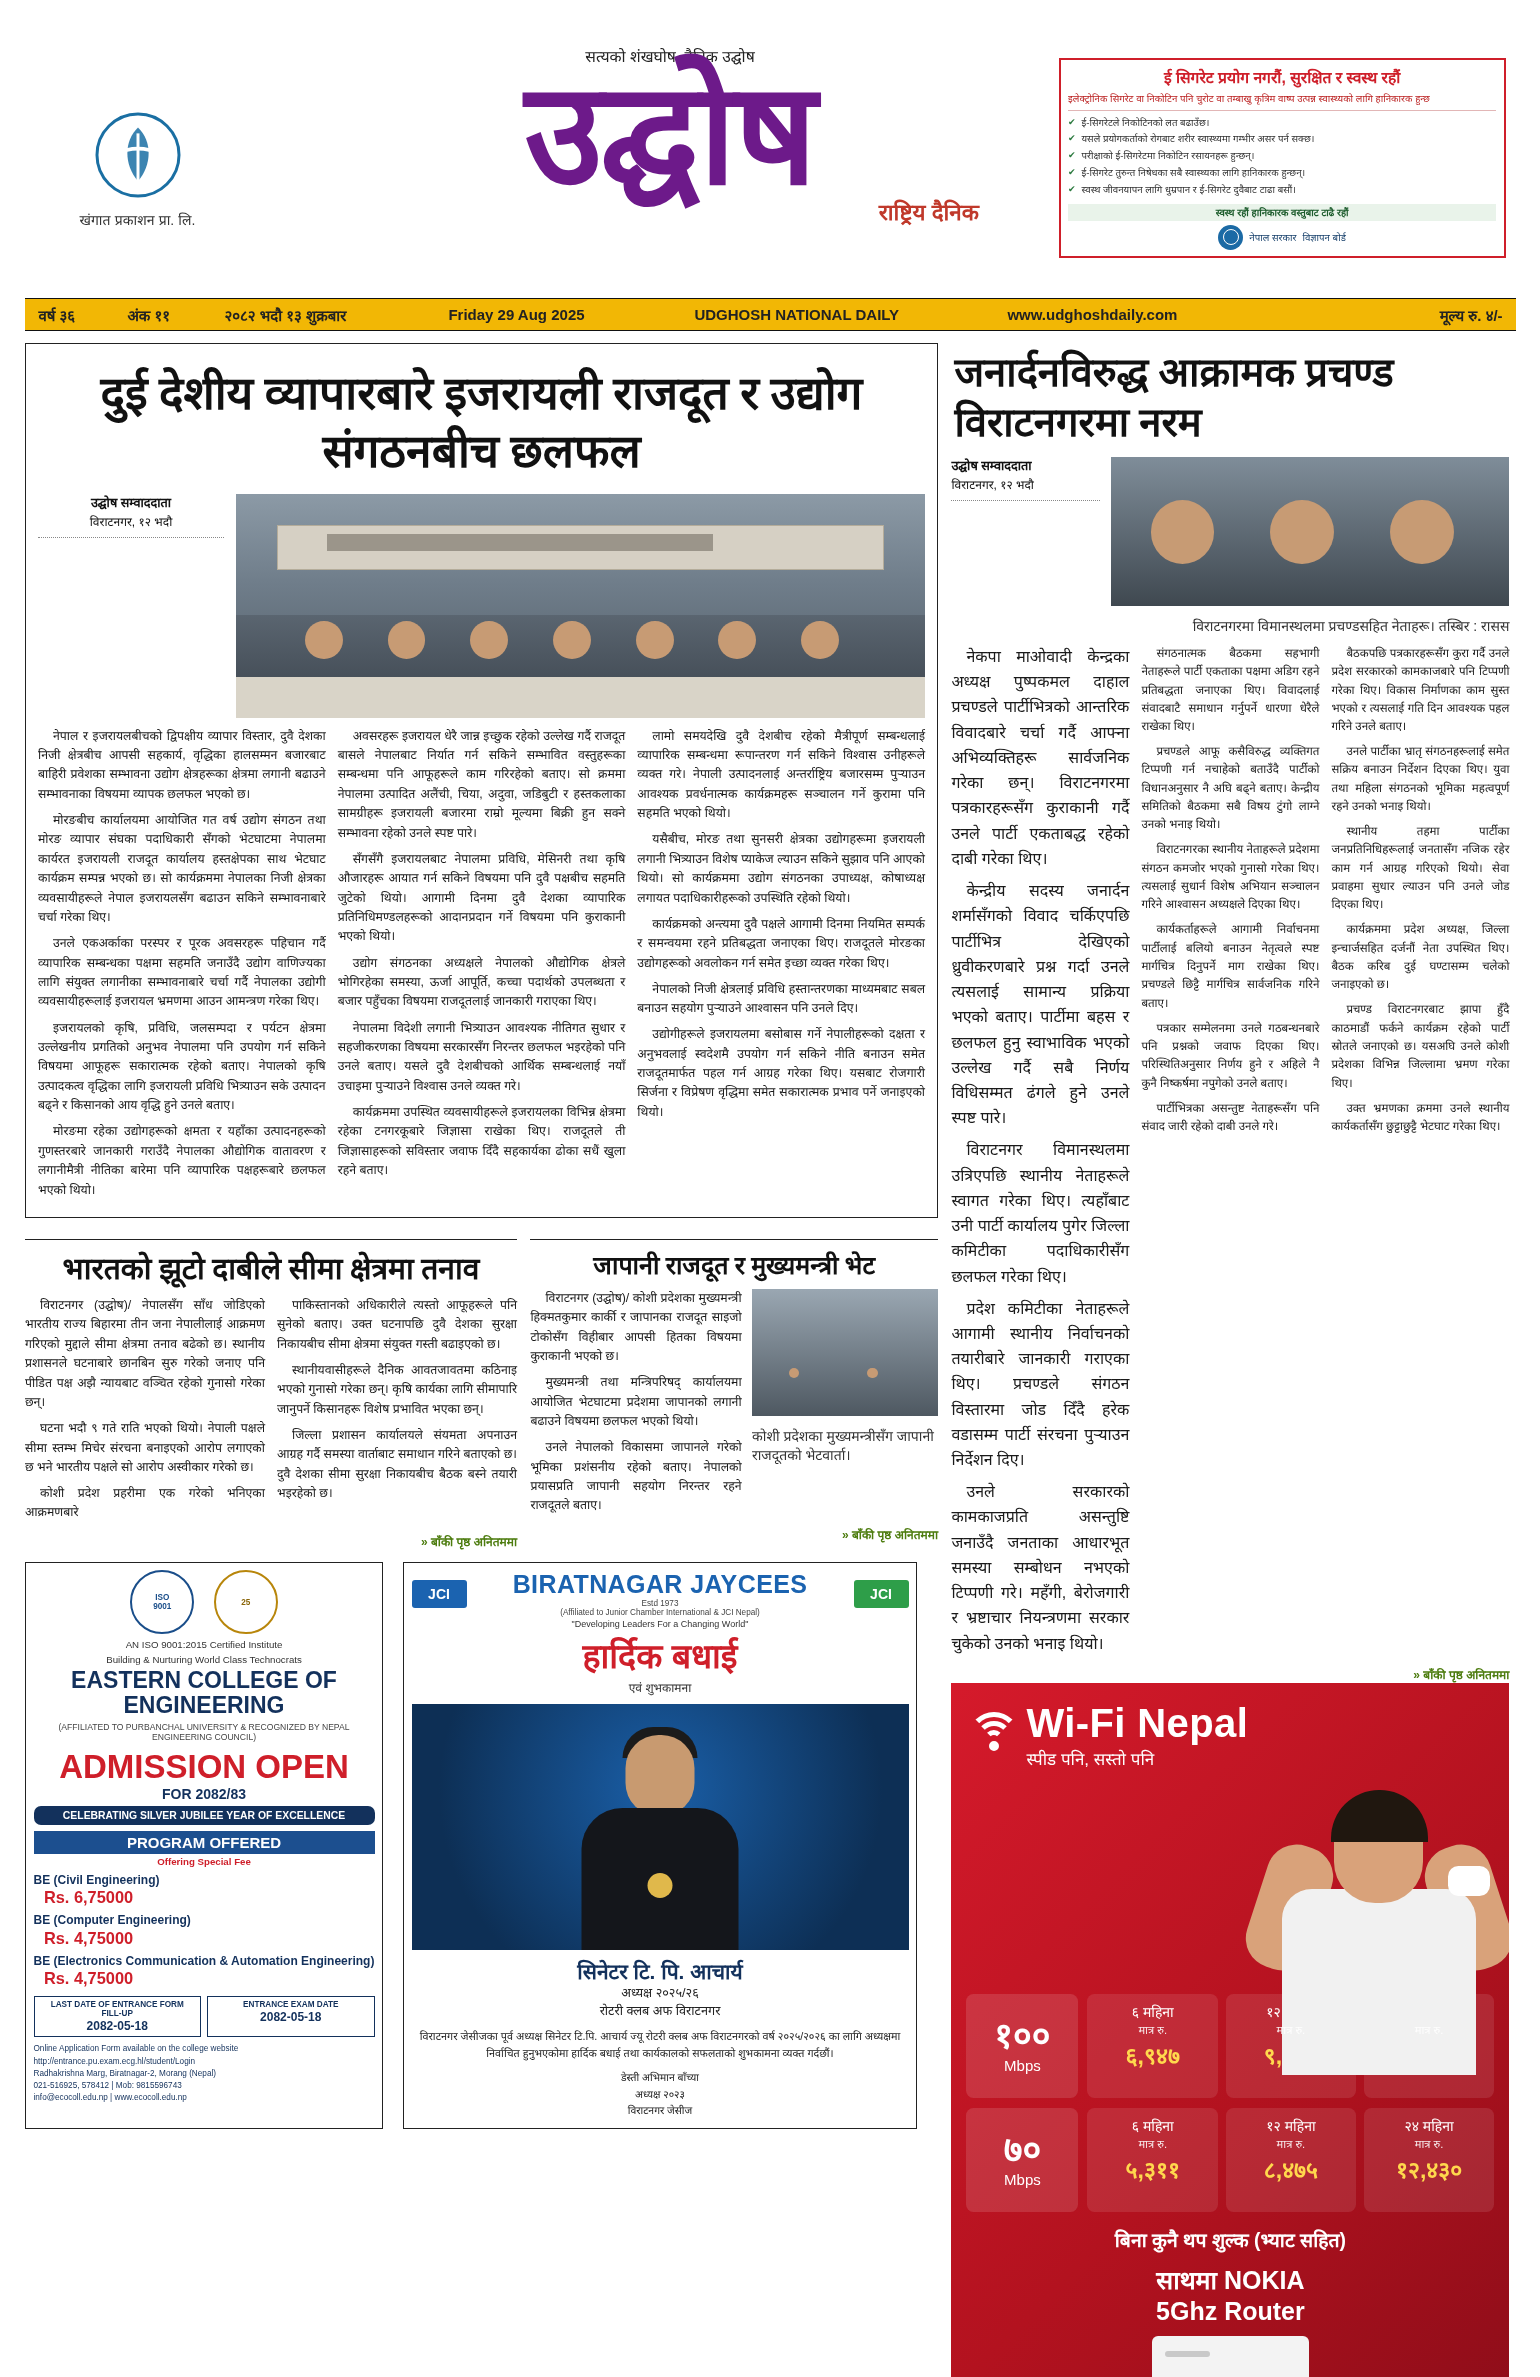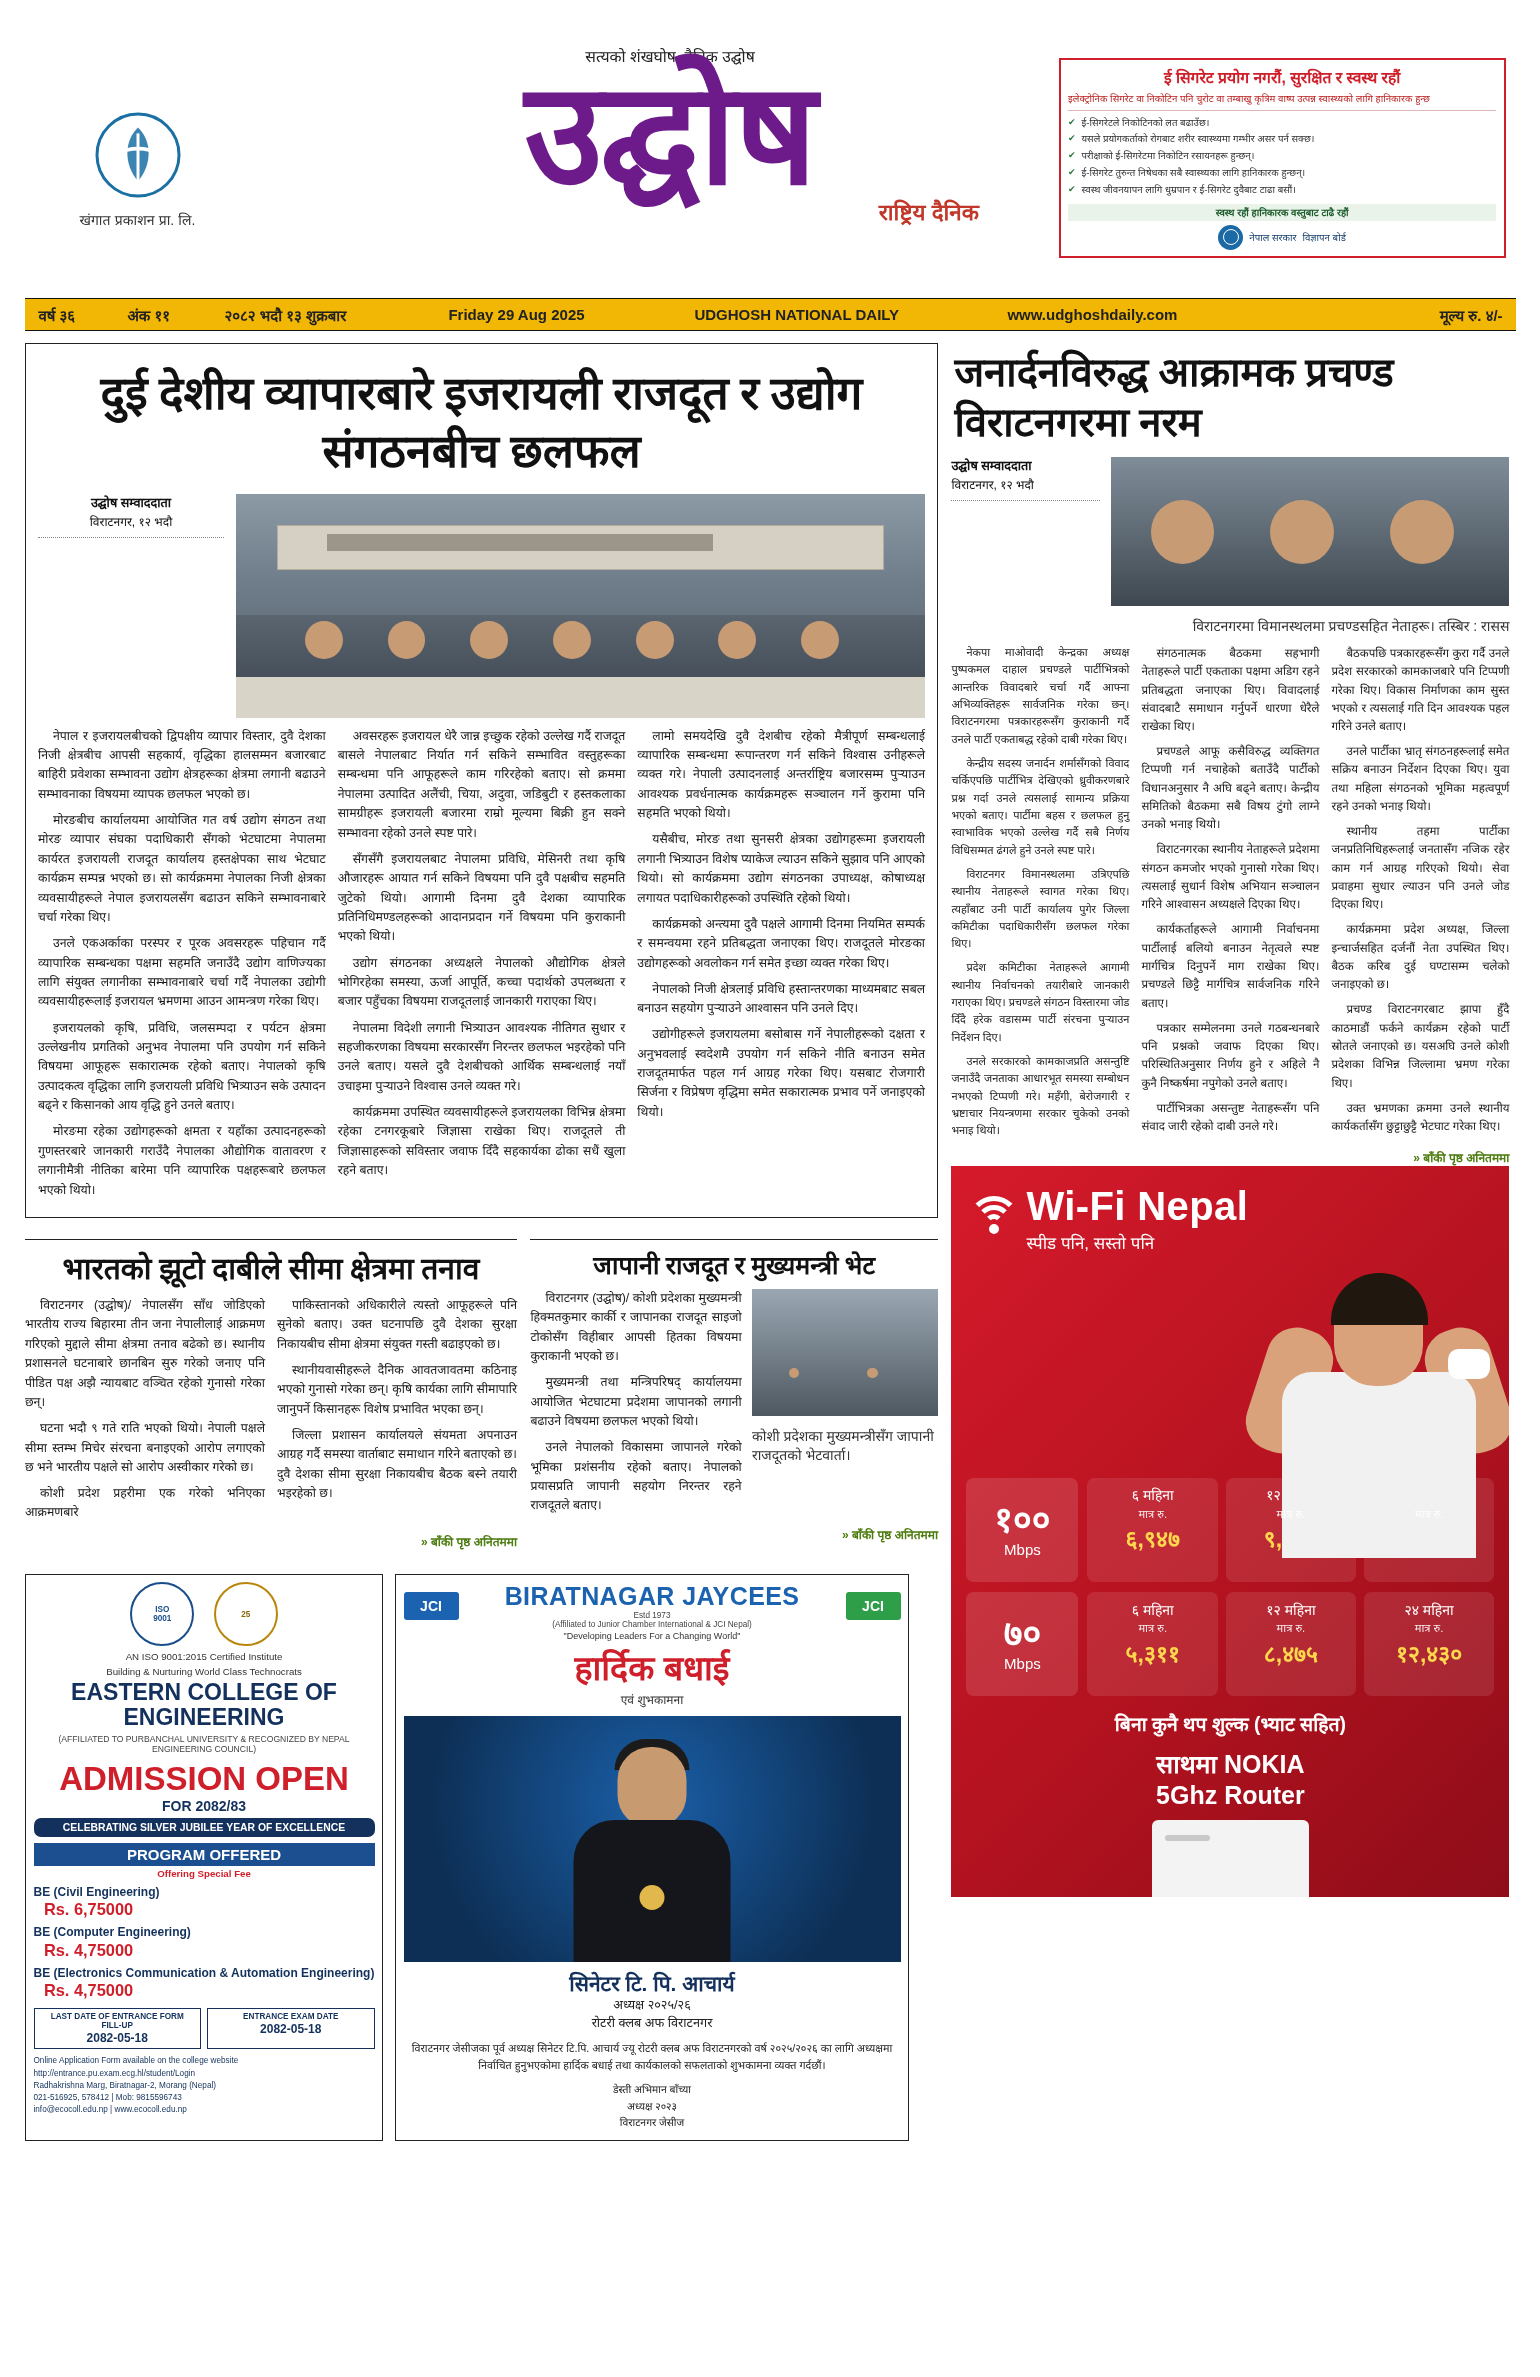--- a/index.html
+++ b/index.html
@@ -134,21 +134,21 @@
   .plan-cell .m { font-size: 14px; }
   .plan-cell .l { font-size: 11.2px; opacity:.9; margin: 1.5px 0;}
   .plan-cell .p { font-size: 23px; font-weight:bold; color:#ffd84d;}
   .wifi-note { text-align:center; font-size: 19.4px; font-weight:bold; margin-top: 13.4px;}
   .router-line { text-align:center; font-size: 25px; font-weight:bold; margin-top: 12px; line-height:1.25;}
   .router { width: 157px; height: 89px; background:#f3f3f3; border-radius: 6px; margin: 9px auto 0; position:relative;}
   .router:after{ content:""; position:absolute; left:13.4px; top:15px; width:45px; height:6px; background:#c9c9c9; border-radius:3px;}
   .wifi-cta { margin-top: 13.4px; text-align:center; font-size: 19.4px; font-weight:bold; }
 
   
-  .ads-row { display:flex; gap: 12px; margin-top: 24px; }
+  .ads-row { display:flex; gap: 20px; margin-top: 12px; }
   .ad-ece { width: 358px; border:1.5px solid #222; padding: 7.5px; background:#fff; }
   .ece-top { display:flex; justify-content:center; gap:19.4px; align-items:center;}
   .seal { width:64px; height:64px; border-radius:50%; border:2.2px solid #1a4e8a; display:flex; align-items:center; justify-content:center; font-size:8.2px; color:#1a4e8a; text-align:center; font-weight:bold;}
   .seal.gold { border-color:#b8860b; color:#8a6508;}
   .ece-iso { text-align:center; font-size:9.7px; color:#333; margin-top:4.5px;}
   .ece-name { text-align:center; font-weight:bold; font-size: 23px; color:#13315c; margin-top:3px; line-height:1.1;}
   .ece-aff { text-align:center; font-size: 8.6px; color:#444; margin-top:3px;}
   .ece-admit { text-align:center; font-weight:bold; font-size: 33px; color:#cf1f2a; margin-top:6px;}
   .ece-year { text-align:center; font-weight:bold; font-size: 14px; color:#13315c;}
   .ece-silver { background:#13315c; color:#fff; text-align:center; font-size:10.4px; font-weight:bold; padding:3.7px 0; margin-top:4.5px;border-radius:7px;}
@@ -433,21 +433,21 @@
             <div class="photo" style="height:149px; background:linear-gradient(180deg,#7f8d99,#3f4850);">
               <div class="head" style="left:10%; bottom:28%; width:16%; padding-bottom:16%;"></div>
               <div class="head" style="left:40%; bottom:28%; width:16%; padding-bottom:16%;"></div>
               <div class="head" style="left:70%; bottom:28%; width:16%; padding-bottom:16%;"></div>
             </div>
           </div>
         </div>
         <div class="cap-small" style="text-align:right;">विराटनगरमा विमानस्थलमा प्रचण्डसहित नेताहरू। तस्बिर : रासस</div>
 
         <div class="cols-3">
-          <div class="body-text" style="font-size:11px;">
+          <div class="body-text" style="font-size:16px;">
             <p>नेकपा माओवादी केन्द्रका अध्यक्ष पुष्पकमल दाहाल प्रचण्डले पार्टीभित्रको आन्तरिक विवादबारे चर्चा गर्दै आफ्ना अभिव्यक्तिहरू सार्वजनिक गरेका छन्। विराटनगरमा पत्रकारहरूसँग कुराकानी गर्दै उनले पार्टी एकताबद्ध रहेको दाबी गरेका थिए।</p>
             <p>केन्द्रीय सदस्य जनार्दन शर्मासँगको विवाद चर्किएपछि पार्टीभित्र देखिएको ध्रुवीकरणबारे प्रश्न गर्दा उनले त्यसलाई सामान्य प्रक्रिया भएको बताए। पार्टीमा बहस र छलफल हुनु स्वाभाविक भएको उल्लेख गर्दै सबै निर्णय विधिसम्मत ढंगले हुने उनले स्पष्ट पारे।</p>
             <p>विराटनगर विमानस्थलमा उत्रिएपछि स्थानीय नेताहरूले स्वागत गरेका थिए। त्यहाँबाट उनी पार्टी कार्यालय पुगेर जिल्ला कमिटीका पदाधिकारीसँग छलफल गरेका थिए।</p>
             <p>प्रदेश कमिटीका नेताहरूले आगामी स्थानीय निर्वाचनको तयारीबारे जानकारी गराएका थिए। प्रचण्डले संगठन विस्तारमा जोड दिँदै हरेक वडासम्म पार्टी संरचना पुर्‍याउन निर्देशन दिए।</p>
             <p>उनले सरकारको कामकाजप्रति असन्तुष्टि जनाउँदै जनताका आधारभूत समस्या सम्बोधन नभएको टिप्पणी गरे। महँगी, बेरोजगारी र भ्रष्टाचार नियन्त्रणमा सरकार चुकेको उनको भनाइ थियो।</p>
           </div>
           <div class="body-text" style="font-size:11.6px;">
             <p>संगठनात्मक बैठकमा सहभागी नेताहरूले पार्टी एकताका पक्षमा अडिग रहने प्रतिबद्धता जनाएका थिए। विवादलाई संवादबाटै समाधान गर्नुपर्ने धारणा धेरैले राखेका थिए।</p>
             <p>प्रचण्डले आफू कसैविरुद्ध व्यक्तिगत टिप्पणी गर्न नचाहेको बताउँदै पार्टीको विधानअनुसार नै अघि बढ्ने बताए। केन्द्रीय समितिको बैठकमा सबै विषय टुंगो लाग्ने उनको भनाइ थियो।</p>
             <p>विराटनगरका स्थानीय नेताहरूले प्रदेशमा संगठन कमजोर भएको गुनासो गरेका थिए। त्यसलाई सुधार्न विशेष अभियान सञ्चालन गरिने आश्वासन अध्यक्षले दिएका थिए।</p>

